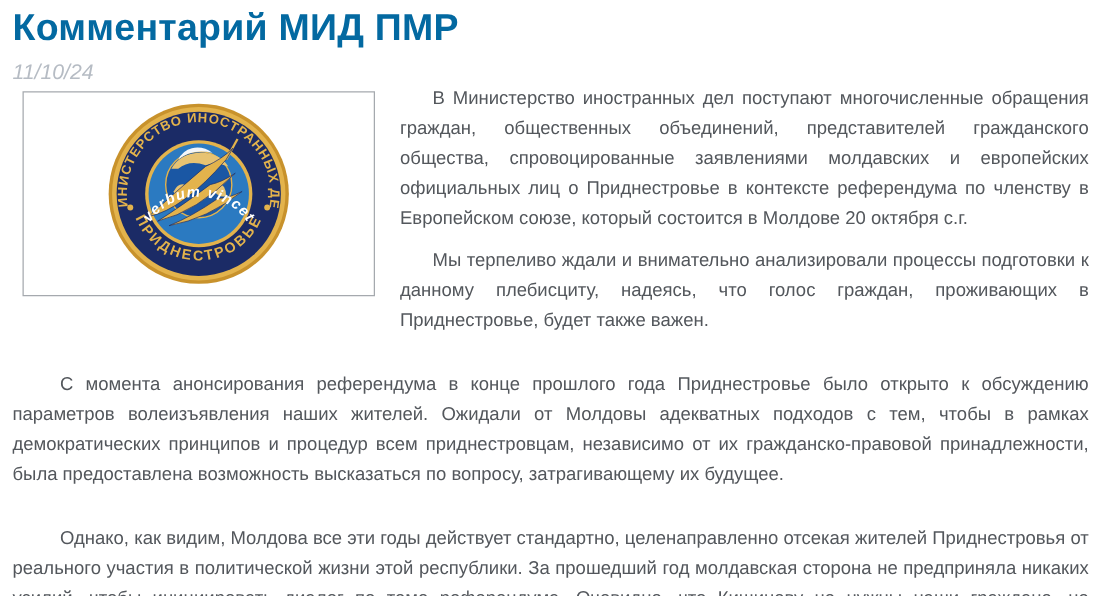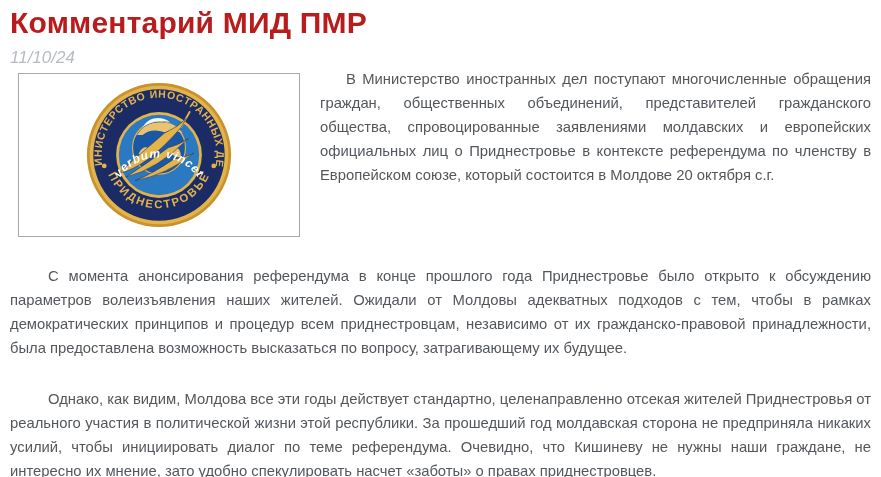--- a/index.html
+++ b/index.html
@@ -7,21 +7,21 @@
     width: 881px; height: 477px; overflow: hidden; box-sizing: border-box;
     background: #ffffff;
     font-family: "Liberation Sans", sans-serif;
     font-size: 14.8px; line-height: 24px;
     color: #53575c;
     padding: 0 10px;
   }
   h1.page-title {
     margin: 6px 0 11px 0;
     font-size: 30px; line-height: 34px; font-weight: bold;
-    color: #b91c1c; letter-spacing: 0.2px;
+    color: #0369a1; letter-spacing: 0.2px;
   }
   .article-date {
     font-style: italic; color: #b6bcc4; font-size: 17px; line-height: 13px;
     margin: 0 0 9px 0;
   }
   .top-section { display: flex; gap: 20px; margin-bottom: 12px; align-items: flex-start; }
   .image-box {
     box-sizing: border-box; width: 282px; height: 164px; flex: 0 0 282px;
     margin-left: 8px;
     border: 1px solid #a5a9ae; background: #ffffff;
@@ -78,18 +78,19 @@
         <textPath href="#arcBottom" startOffset="50%" text-anchor="middle">ПРИДНЕСТРОВЬЕ</textPath>
       </text>
       <text font-family="Liberation Sans, sans-serif" font-size="13" font-weight="bold" font-style="italic" fill="#ffffff" letter-spacing="1">
         <textPath href="#arcMotto" startOffset="50%" text-anchor="middle">verbum vincet</textPath>
       </text>
     </svg>
   </div>
 
   <div class="top-text">
     <p>В Министерство иностранных дел поступают многочисленные обращения граждан, общественных объединений, представителей гражданского общества, спровоцированные заявлениями молдавских и европейских официальных лиц о Приднестровье в контексте референдума по членству в Европейском союзе, который состоится в Молдове 20 октября с.г.</p>
+    <p>Мы терпеливо ждали и внимательно анализировали процессы подготовки к данному плебисциту, надеясь, что голос граждан, проживающих в Приднестровье, будет также важен.</p>
   </div>
 
 </div>
 
 <p class="body-par">С момента анонсирования референдума в конце прошлого года Приднестровье было открыто к обсуждению параметров волеизъявления наших жителей. Ожидали от Молдовы адекватных подходов с тем, чтобы в рамках демократических принципов и процедур всем приднестровцам, независимо от их гражданско-правовой принадлежности, была предоставлена возможность высказаться по вопросу, затрагивающему их будущее.</p>
 <p class="body-par">Однако, как видим, Молдова все эти годы действует стандартно, целенаправленно отсекая жителей Приднестровья от реального участия в политической жизни этой республики. За прошедший год молдавская сторона не предприняла никаких усилий, чтобы инициировать диалог по теме референдума. Очевидно, что Кишиневу не нужны наши граждане, не интересно их мнение, зато удобно спекулировать насчет «заботы» о правах приднестровцев.</p>
 
 </body></html>

